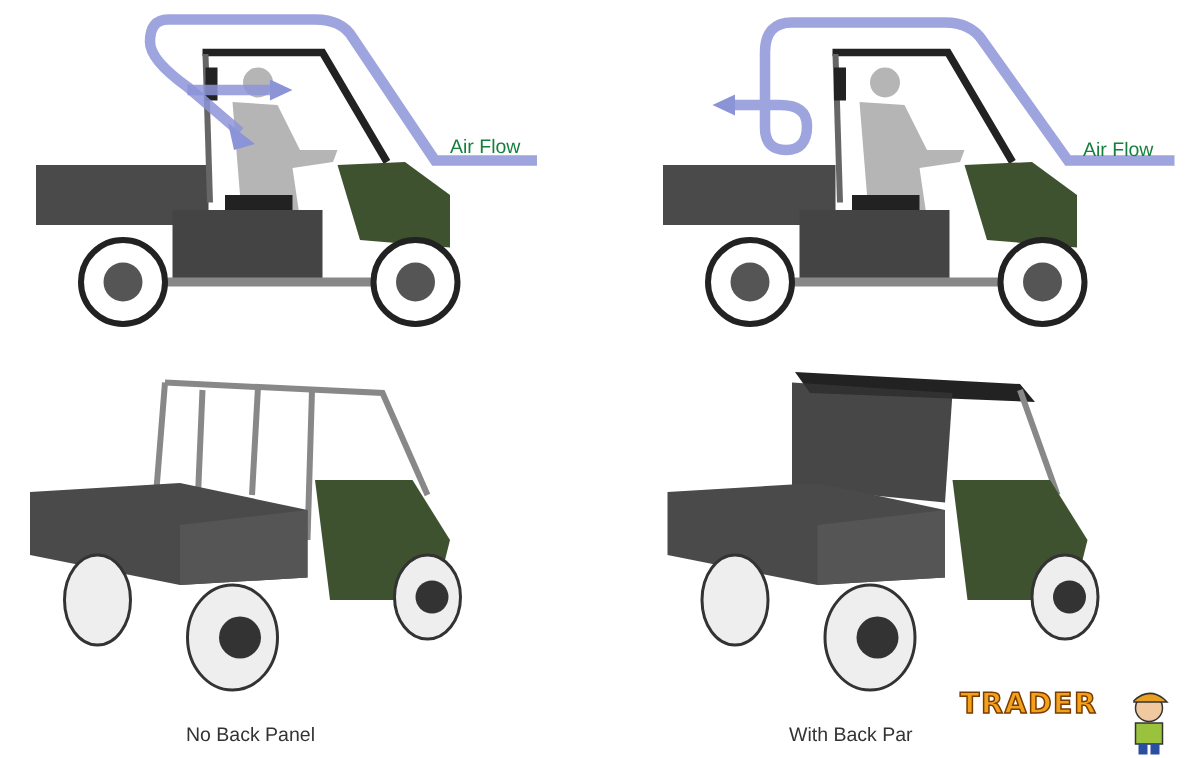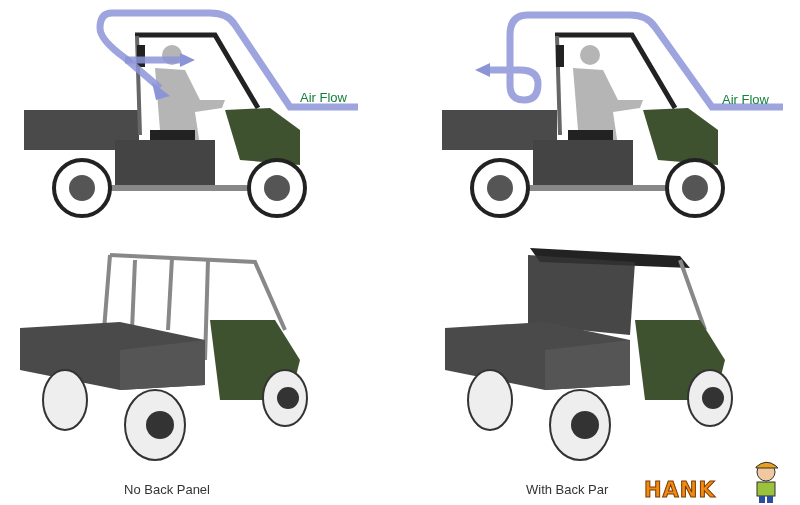--- a/index.html
+++ b/index.html
@@ -114,21 +114,21 @@
   </g>
 </svg>
 
 <div class="airlabel" style="left:300px;top:90px;">Air Flow</div>
 <div class="airlabel" style="left:722px;top:92px;">Air Flow</div>
 
 <div class="label" style="left:124px;top:482px;">No Back Panel</div>
 <div class="label" style="left:526px;top:482px;">With Back Par</div>
 
 <div class="logo">
-  <div class="logo-bot">HANK</div>
+  <div class="logo-top">TRADER</div>
   <svg width="40" height="46" style="left:108px;top:0;">
     <circle cx="18" cy="14" r="9" fill="#f0c9a0" stroke="#333" stroke-width="1"></circle>
     <path d="M8 9 Q18 0 28 8 L30 10 L8 10 Z" fill="#e8a020" stroke="#333" stroke-width="1"></path>
     <rect x="9" y="24" width="18" height="14" fill="#9ac23c" stroke="#333" stroke-width="1"></rect>
     <rect x="11" y="38" width="6" height="7" fill="#2b4fa0"></rect>
     <rect x="19" y="38" width="6" height="7" fill="#2b4fa0"></rect>
   </svg>
 </div>
 
 </body></html>

